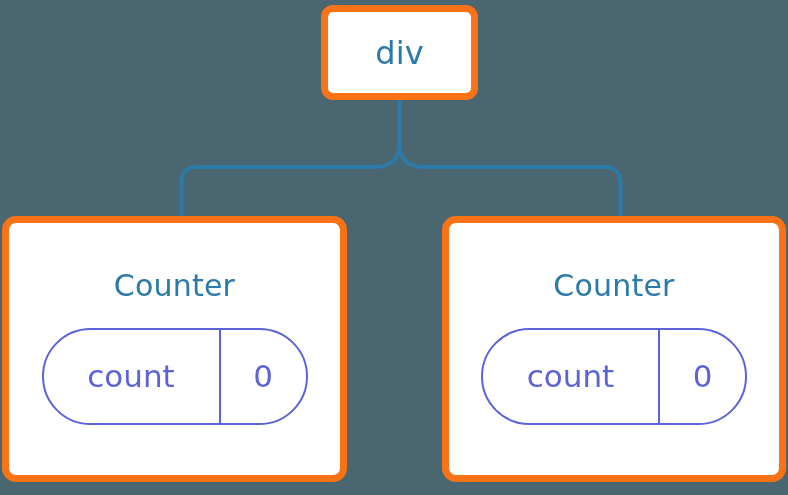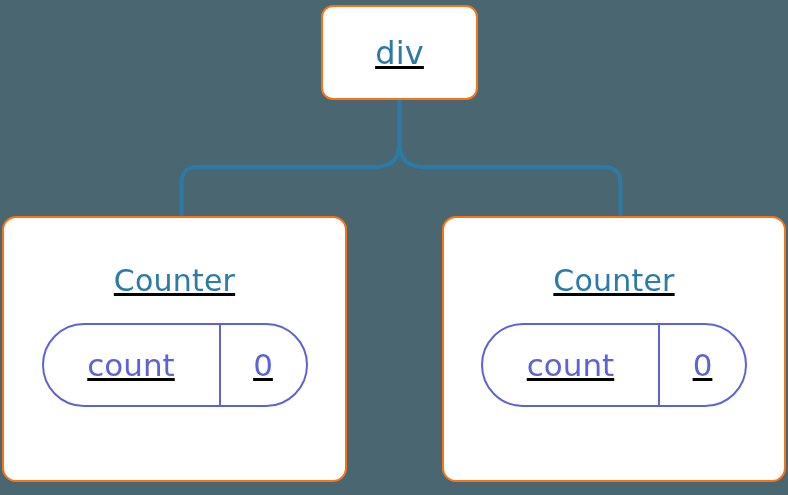--- a/index.html
+++ b/index.html
@@ -30,24 +30,23 @@
     height: 495px;
     pointer-events: none;
     z-index: 1;
   }
 
   
   .node {
     position: absolute;
     box-sizing: border-box;
     background: #ffffff;
-    border: 2px solid #f97316;
+    border: 7px solid #f97316;
     border-radius: 12px;
     z-index: 2;
-    text-decoration: underline;
   }
 
   
   #node-root {
     left: 321px;
     top: 5px;
     width: 157px;
     height: 95px;
     display: flex;
     align-items: center;
@@ -79,21 +78,21 @@
     letter-spacing: 0.2px;
     line-height: 1;
   }
 
   
   .state-pill {
     position: relative;
     box-sizing: border-box;
     margin-top: 27px;
     width: 266px;
-    height: 84px;
+    height: 97px;
     border: 2px solid #5c63d8;
     border-radius: 49px;
     display: flex;
     align-items: stretch;
     background: #ffffff;
   }
   .pill-key,
   .pill-value {
     display: flex;
     align-items: center;

